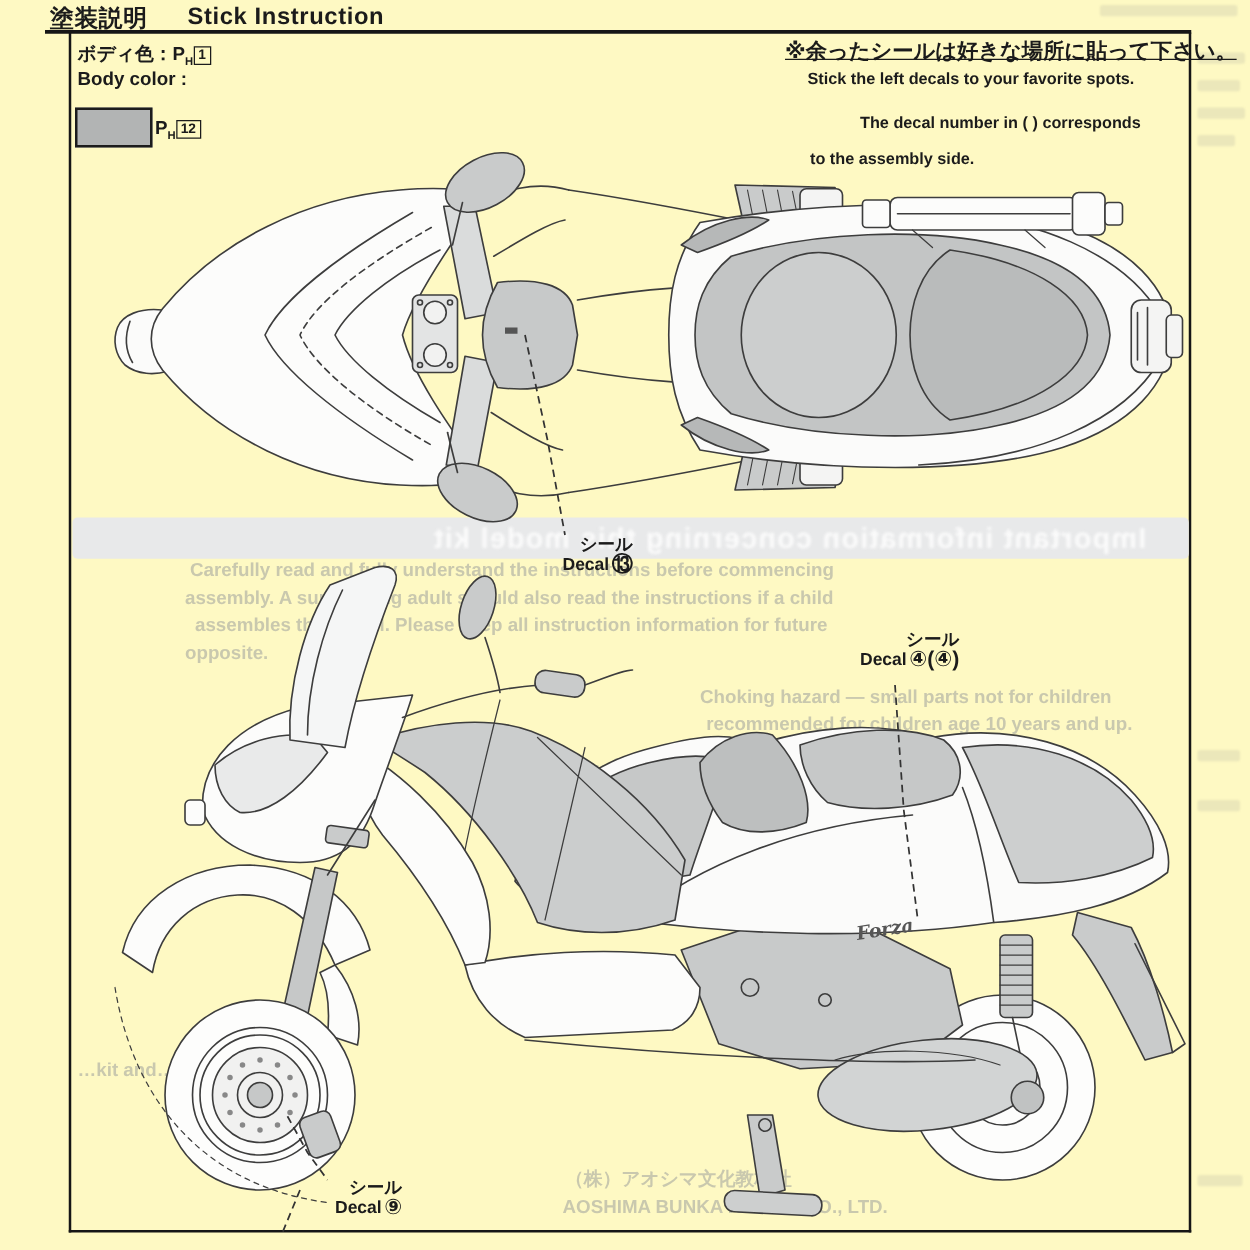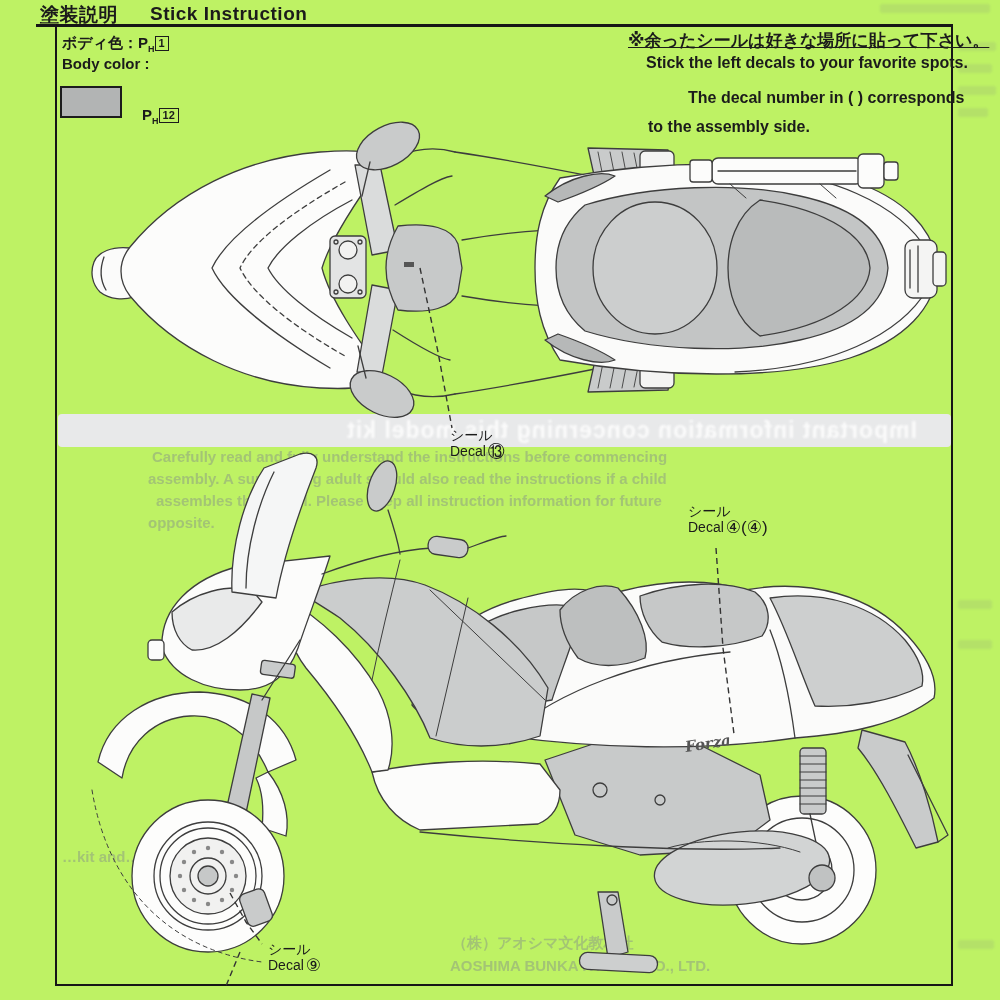--- a/index.html
+++ b/index.html
@@ -1,37 +1,37 @@
 <!DOCTYPE html>
 <html><head>
 <meta charset="utf-8">
 <style>
   html,body{margin:0;padding:0;background:#efefed;}
   #canvas{
     position:relative;width:1000px;height:1000px;overflow:hidden;
-    background:#bef264;
+    background:#fef9c3;
     font-family:"Liberation Sans","DejaVu Sans",sans-serif;
     color:#1b1b1b;
   }
   .abs{position:absolute;}
   
   .hdr{font-weight:bold;font-size:19px;letter-spacing:.5px;}
   .topline{background:#161616;height:3px;}
   .frame{border:2px solid #161616;border-top:none;box-sizing:border-box;}
   
   .bc{font-weight:bold;font-size:15px;}
   .boxed{display:inline-block;border:1.5px solid #1c1c1c;padding:0 3px;font-size:11px;
          line-height:13px;vertical-align:1px;font-weight:bold;}
   sub.ph{font-size:9px;font-weight:bold;}
   .swatch{width:62px;height:32px;border:2px solid #1c1c1c;box-sizing:border-box;}
   
-  .note{font-size:16px;font-weight:bold;line-height:20px;white-space:nowrap;}
+  .note{font-size:13px;font-weight:bold;line-height:20px;white-space:nowrap;}
   .note.jp{font-size:17px;text-decoration:underline;}
   
-  .decal{font-size:14px;font-weight:normal;line-height:16px;white-space:nowrap;}
+  .decal{font-size:14px;font-weight:bold;line-height:16px;white-space:nowrap;text-align:right;}
   .decal .num{font-size:17px;vertical-align:-1px;padding-left:2px;}
   
   .bleed{color:rgba(122,128,142,.40);font-size:15px;white-space:nowrap;
          filter:blur(.4px);font-weight:bold;}
   .bleed.jp{font-size:15px;}
   .band{background:#e8e9ea;border-radius:4px;overflow:hidden;}
   .band span{display:block;transform:scaleX(-1);color:#fbfbfb;font-weight:bold;
              font-size:23px;letter-spacing:1px;line-height:33px;padding-left:34px;
              filter:blur(1.1px);white-space:nowrap;}
   .bar{background:rgba(118,124,138,.14);filter:blur(1px);border-radius:2px;}
@@ -48,20 +48,22 @@
   <div class="abs frame" style="left:55px;top:26px;width:898px;height:960px;"></div>
 
   <div class="abs band" style="left:58px;top:414px;width:893px;height:33px;">
     <span>Important information concerning this model kit</span>
   </div>
 
   <div class="abs bleed" style="left:152px;top:448px;">Carefully read and fully understand the instructions before commencing</div>
   <div class="abs bleed" style="left:148px;top:470px;">assembly. A supervising adult should also read the instructions if a child</div>
   <div class="abs bleed" style="left:156px;top:492px;">assembles the model. Please keep all instruction information for future</div>
   <div class="abs bleed" style="left:148px;top:514px;">opposite.</div>
+  <div class="abs bleed" style="left:560px;top:549px;">Choking hazard — small parts not for children</div>
+  <div class="abs bleed" style="left:565px;top:571px;">recommended for children age 10 years and up.</div>
   <div class="abs bleed" style="left:475px;top:601px;">…on or packing purpose as … of th…</div>
   <div class="abs bleed" style="left:560px;top:625px;">child safety.</div>
   <div class="abs bleed" style="left:598px;top:653px;">…you have sharp … and …</div>
   <div class="abs bleed" style="left:470px;top:677px;">Carefully remove … and smooth the edges …</div>
   <div class="abs bleed" style="left:62px;top:848px;">…kit and…</div>
   <div class="abs bleed jp" style="left:452px;top:934px;">（株）アオシマ文化教材社</div>
   <div class="abs bleed" style="left:450px;top:957px;">AOSHIMA BUNKA KYOZAI CO., LTD.</div>
 
   <div class="abs bar" style="left:958px;top:42px;width:38px;height:9px;"></div>
   <div class="abs bar" style="left:958px;top:64px;width:34px;height:9px;"></div>
@@ -70,21 +72,21 @@
   <div class="abs bar" style="left:880px;top:4px;width:110px;height:9px;"></div>
   <div class="abs bar" style="left:958px;top:600px;width:34px;height:9px;"></div>
   <div class="abs bar" style="left:958px;top:640px;width:34px;height:9px;"></div>
   <div class="abs bar" style="left:958px;top:940px;width:36px;height:9px;"></div>
 
   <div class="abs bc" style="left:62px;top:34px;">
     <span>ボディ色：</span><span>P</span><sub class="ph">H</sub><span class="boxed">1</span>
   </div>
   <div class="abs bc" style="left:62px;top:55px;">Body color :</div>
   <div class="abs swatch" style="left:60px;top:86px;background:#b2b4b4;"></div>
-  <div class="abs bc" style="left:142px;top:94px;margin-top:12px;">
+  <div class="abs bc" style="left:124px;top:94px;">
     <span>P</span><sub class="ph">H</sub><span class="boxed">12</span>
   </div>
 
   <div class="abs note jp" style="left:628px;top:31px;">※余ったシールは好きな場所に貼って下さい。</div>
   <div class="abs note" style="left:646px;top:53px;">Stick the left decals to your favorite spots.</div>
   <div class="abs note" style="left:648px;top:88px;margin-left:40px;">The decal number in (  ) corresponds</div>
   <div class="abs note" style="left:648px;top:117px;">to the assembly side.</div>
 
   <svg width="1000" height="1000" viewBox="0 0 1000 1000">
 

